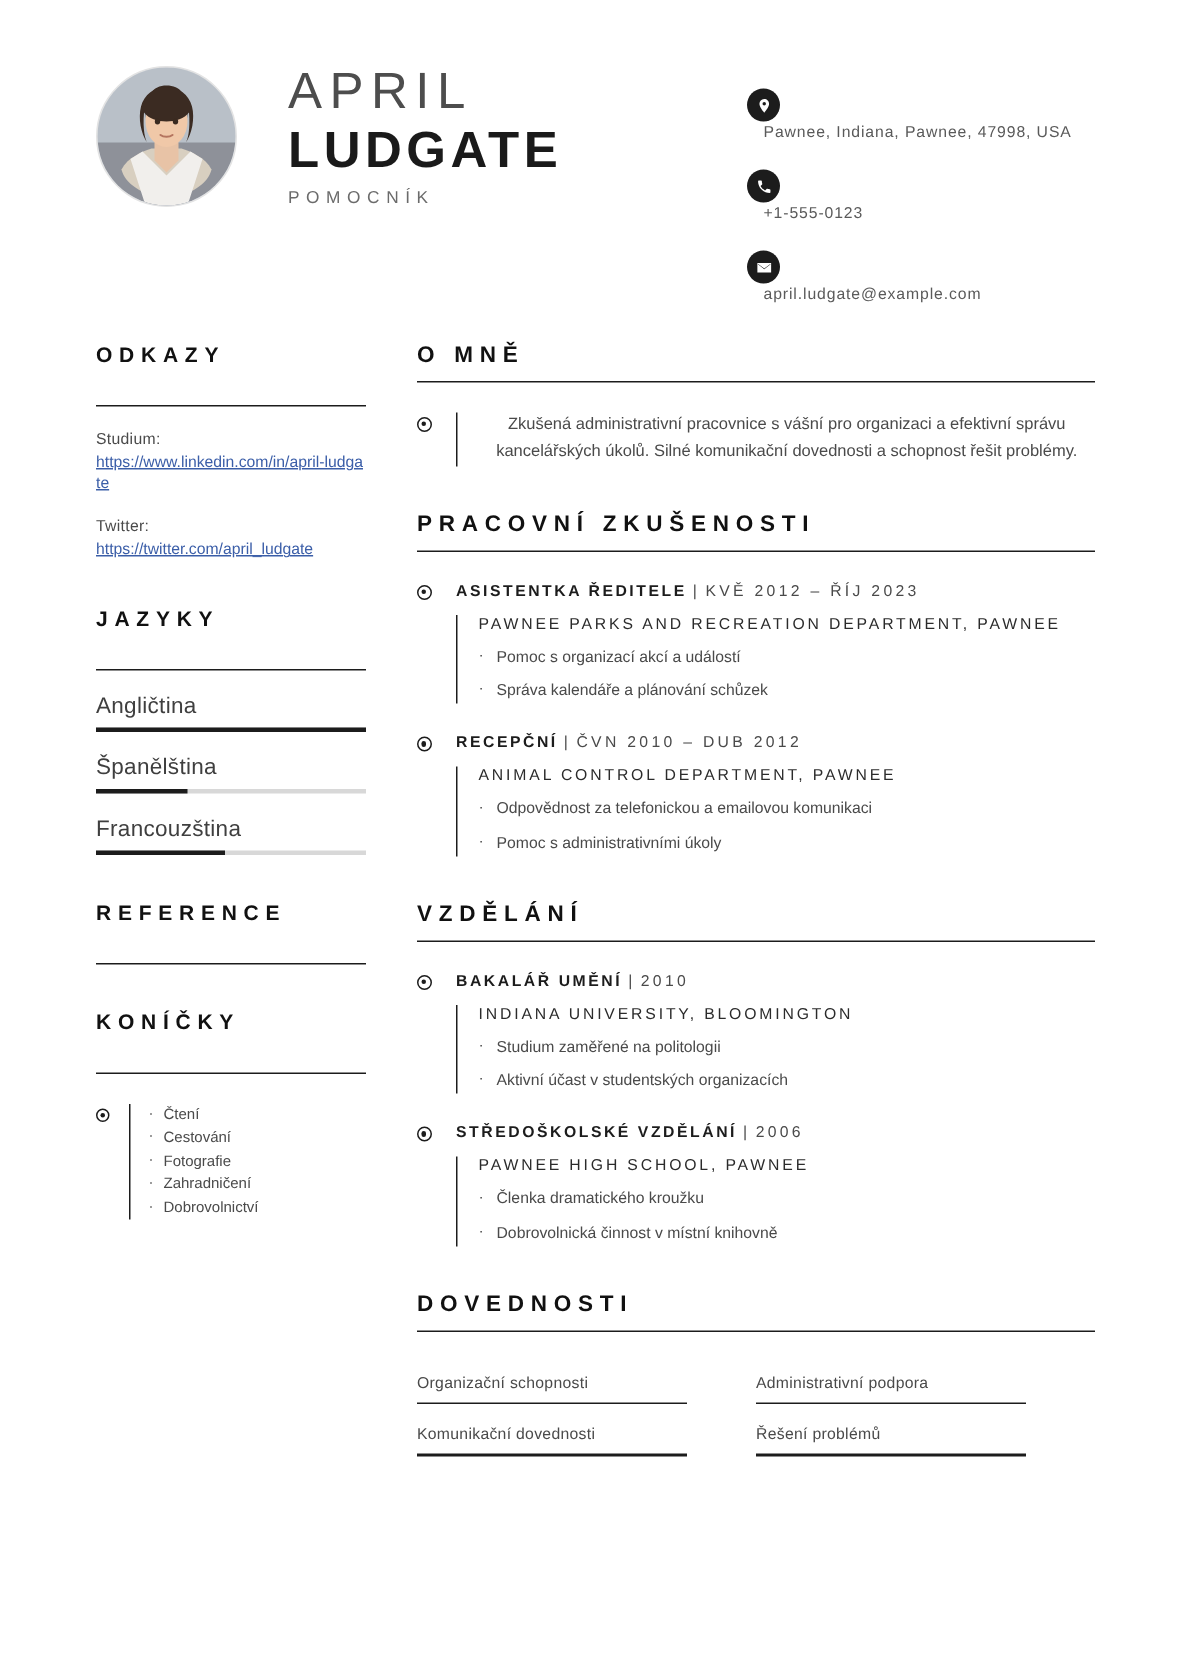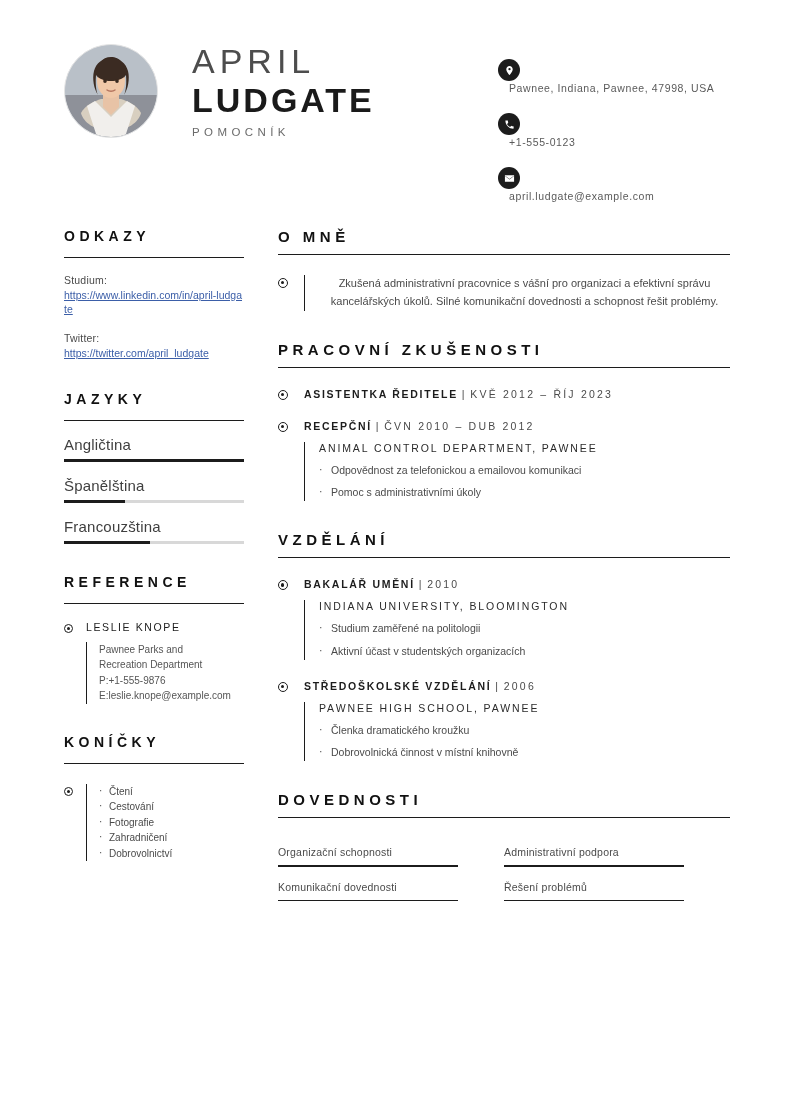--- a/index.html
+++ b/index.html
@@ -116,21 +116,21 @@
     margin-left: 34px;
   }
 
   .sec-title {
     color: #111111;
     font-weight: 700;
     letter-spacing: 4.5px;
   }
   .left-col .sec-title {
     font-size: 14px;
-    padding-bottom: 13px;
+    padding-bottom: 26px;
     border-bottom: 1.5px solid #1c1c1c;
   }
   .right-col .sec-title {
     font-size: 15px;
     padding-bottom: 9px;
     border-bottom: 1.5px solid #1c1c1c;
   }
   .sec { margin-bottom: 30px; }
 
   
@@ -435,30 +435,20 @@
           <div class="lang-name">Francouzština</div>
           <div class="lang-bar">
               <div class="lang-fill" style="width:48%"></div>
             </div>
         </div>
       </div>
 
       <div class="sec">
         <div class="sec-title">REFERENCE</div>
 
-        <div class="ref-block">
-          <span class="ref-bullet"></span>
-          <div class="ref-name">LESLIE KNOPE</div>
-          <div class="ref-body">
-            <div>Pawnee Parks and</div>
-            <div>Recreation Department</div>
-            <div>P:+1-555-9876</div>
-            <div>E:leslie.knope@example.com</div>
-          </div>
-        </div>
       </div>
 
       <div class="sec">
         <div class="sec-title">KONÍČKY</div>
 
         <div class="hobby-wrap">
           <span class="ref-bullet"></span>
           <ul class="hobby-list">
             <li>Čtení</li>
             <li>Cestování</li>
@@ -482,20 +472,27 @@
       </div>
 
       <div class="sec">
         <div class="sec-title">PRACOVNÍ ZKUŠENOSTI</div>
 
         <div class="entry">
           <span class="entry-bullet"></span>
           <div class="entry-head">
             <span>ASISTENTKA ŘEDITELE</span><span class="sep">|</span><span class="dates">KVĚ 2012 – ŘÍJ 2023</span>
           </div>
+          <div class="entry-body">
+            <div class="entry-org">PAWNEE PARKS AND RECREATION DEPARTMENT, PAWNEE</div>
+            <ul>
+              <li>Pomoc s organizací akcí a událostí</li>
+              <li>Správa kalendáře a plánování schůzek</li>
+            </ul>
+          </div>
         </div>
 
         <div class="entry">
           <span class="entry-bullet"></span>
           <div class="entry-head">
             <span>RECEPČNÍ</span><span class="sep">|</span><span class="dates">ČVN 2010 – DUB 2012</span>
           </div>
           <div class="entry-body">
             <div class="entry-org">ANIMAL CONTROL DEPARTMENT, PAWNEE</div>
             <ul>

